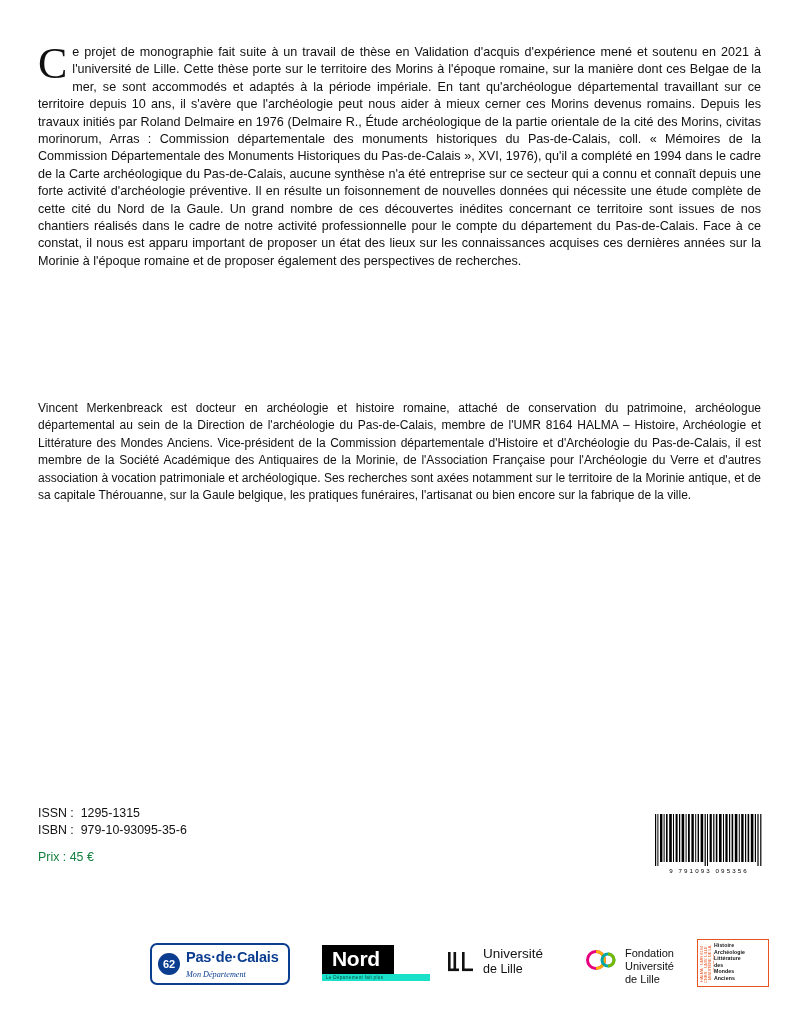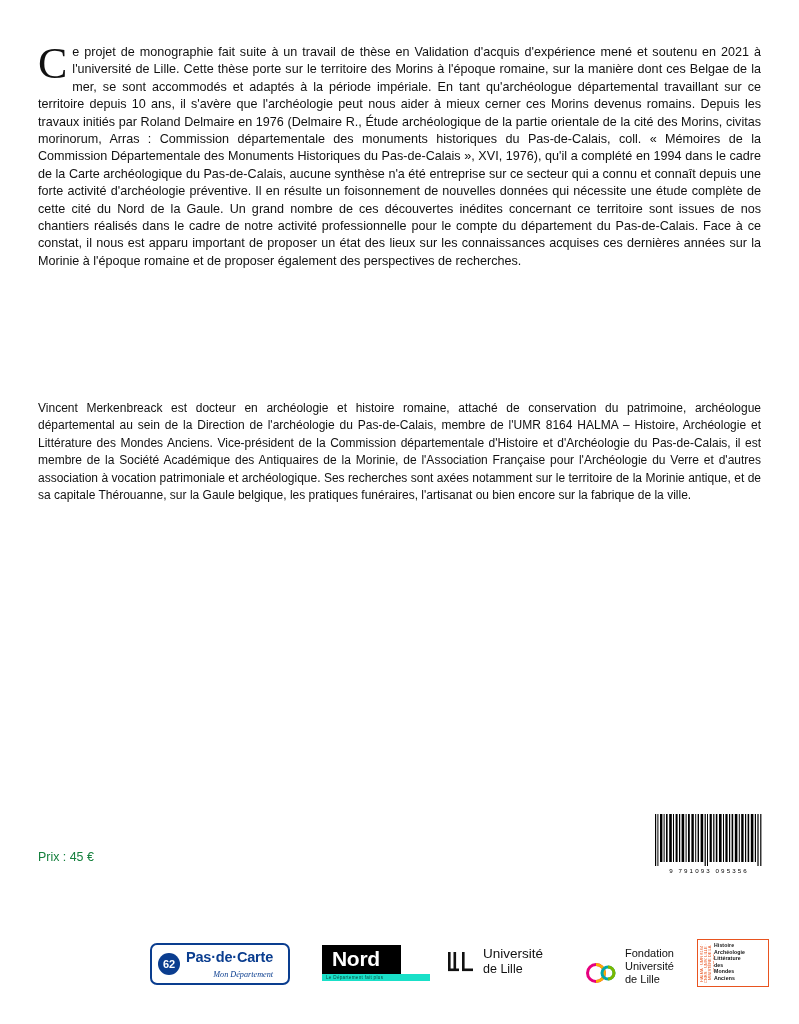--- a/index.html
+++ b/index.html
@@ -156,29 +156,28 @@
     font-size: 14.5px; font-weight: bold; color: #0a3d8f;
     line-height: 15px;
     letter-spacing: -0.2px;
   }
   .pdc-sub {
     font-family: "Liberation Serif", serif;
     font-style: italic;
     font-size: 8.2px;
     color: #0a3d8f;
     margin-top: 5px;
-    text-align: right;
   }
 
   
   .logo-nord { left: 322px; top: 10px; width: 116px; }
   .nord-box {
     background: #000; color: #fff;
     font-size: 21px; font-weight: bold;
-    padding: 2px 21px 3px 10px;
+    padding: 2px 14px 3px 10px;
     display: inline-block;
     letter-spacing: -0.3px;
   }
   .nord-bar {
     background: #19e0c8;
     color: #0b4a43;
     font-size: 4.6px;
     letter-spacing: .3px;
     padding: 1px 4px;
     display: block;
@@ -189,21 +188,21 @@
   .logo-lille { left: 446px; top: 12px; display: flex; align-items: center; }
   .lille-mark { margin-right: 7px; }
   .lille-text {
     font-size: 13.5px;
     line-height: 14.5px;
     color: #111;
   }
   .lille-text .l2 { font-size: 12.5px; }
 
   
-  .logo-fondation { left: 585px; top: 12px; display: flex; align-items: flex-end; }
+  .logo-fondation { left: 585px; top: 12px; display: flex; align-items: flex-start; }
   .fond-mark { margin-right: 6px; }
   .fond-text { font-size: 11px; line-height: 13px; color: #111; }
 
   
   .logo-halma {
     left: 697px; top: 4px;
     width: 72px; height: 48px;
     border: 1.6px solid #e8531f;
     display: flex;
     box-sizing: border-box;
@@ -232,20 +231,24 @@
 <body>
 
 <div class="page">
 
   <div class="blurb">
     <span class="dropcap">C</span><span>e projet de monographie fait suite à un travail de thèse en Validation d'acquis d'expérience mené et soutenu en 2021 à l'université de Lille. Cette thèse porte sur le territoire des Morins à l'époque romaine, sur la manière dont ces Belgae de la mer, se sont accommodés et adaptés à la période impériale. En tant qu'archéologue départemental travaillant sur ce territoire depuis 10 ans, il s'avère que l'archéologie peut nous aider à mieux cerner ces Morins devenus romains. Depuis les travaux initiés par Roland Delmaire en 1976 (Delmaire R., Étude archéologique de la partie orientale de la cité des Morins, civitas morinorum, Arras : Commission départementale des monuments historiques du Pas-de-Calais, coll. « Mémoires de la Commission Départementale des Monuments Historiques du Pas-de-Calais », XVI, 1976), qu'il a complété en 1994 dans le cadre de la Carte archéologique du Pas-de-Calais, aucune synthèse n'a été entreprise sur ce secteur qui a connu et connaît depuis une forte activité d'archéologie préventive. Il en résulte un foisonnement de nouvelles données qui nécessite une étude complète de cette cité du Nord de la Gaule. Un grand nombre de ces découvertes inédites concernant ce territoire sont issues de nos chantiers réalisés dans le cadre de notre activité professionnelle pour le compte du département du Pas-de-Calais. Face à ce constat, il nous est apparu important de proposer un état des lieux sur les connaissances acquises ces dernières années sur la Morinie à l'époque romaine et de proposer également des perspectives de recherches.</span>
   </div>
 
   <div class="bio">Vincent Merkenbreack est docteur en archéologie et histoire romaine, attaché de conservation du patrimoine, archéologue départemental au sein de la Direction de l'archéologie du Pas-de-Calais, membre de l'UMR 8164 HALMA – Histoire, Archéologie et Littérature des Mondes Anciens. Vice-président de la Commission départementale d'Histoire et d'Archéologie du Pas-de-Calais, il est membre de la Société Académique des Antiquaires de la Morinie, de l'Association Française pour l'Archéologie du Verre et d'autres association à vocation patrimoniale et archéologique. Ses recherches sont axées notamment sur le territoire de la Morinie antique, et de sa capitale Thérouanne, sur la Gaule belgique, les pratiques funéraires, l'artisanat ou bien encore sur la fabrique de la ville.</div>
 
+  <div class="ids">
+    <div class="row">ISSN :  1295-1315</div>
+    <div class="row">ISBN :  979-10-93095-35-6</div>
+  </div>
   <div class="price">Prix  :  45 €</div>
 
   <div class="barcode-wrap">
     <svg class="barcode" viewBox="0 0 108 52" preserveAspectRatio="none">
       <rect x="0" y="0" width="1.2" height="52" fill="#000"></rect>
       <rect x="2.4" y="0" width="1" height="52" fill="#000"></rect>
       <rect x="5" y="0" width="2.4" height="48" fill="#000"></rect>
       <rect x="8.6" y="0" width="1" height="48" fill="#000"></rect>
       <rect x="11" y="0" width="1.6" height="48" fill="#000"></rect>
       <rect x="14.2" y="0" width="2.6" height="48" fill="#000"></rect>
@@ -281,21 +284,21 @@
     </svg>
     <div class="barcode-digits">9 791093 095356</div>
   </div>
 
   <div class="logos">
 
 
     <div class="logo logo-pdc">
       <div class="pdc-circle">62</div>
       <div>
-        <div class="pdc-main">Pas·de·Carte</div>
+        <div class="pdc-main">Pas·de·Calais</div>
         <div class="pdc-sub">Mon Département</div>
       </div>
     </div>
 
     <div class="logo logo-nord">
       <span class="nord-box">Nord</span>
       <span class="nord-bar">Le Département fait plus</span>
     </div>
 
     <div class="logo logo-lille">

